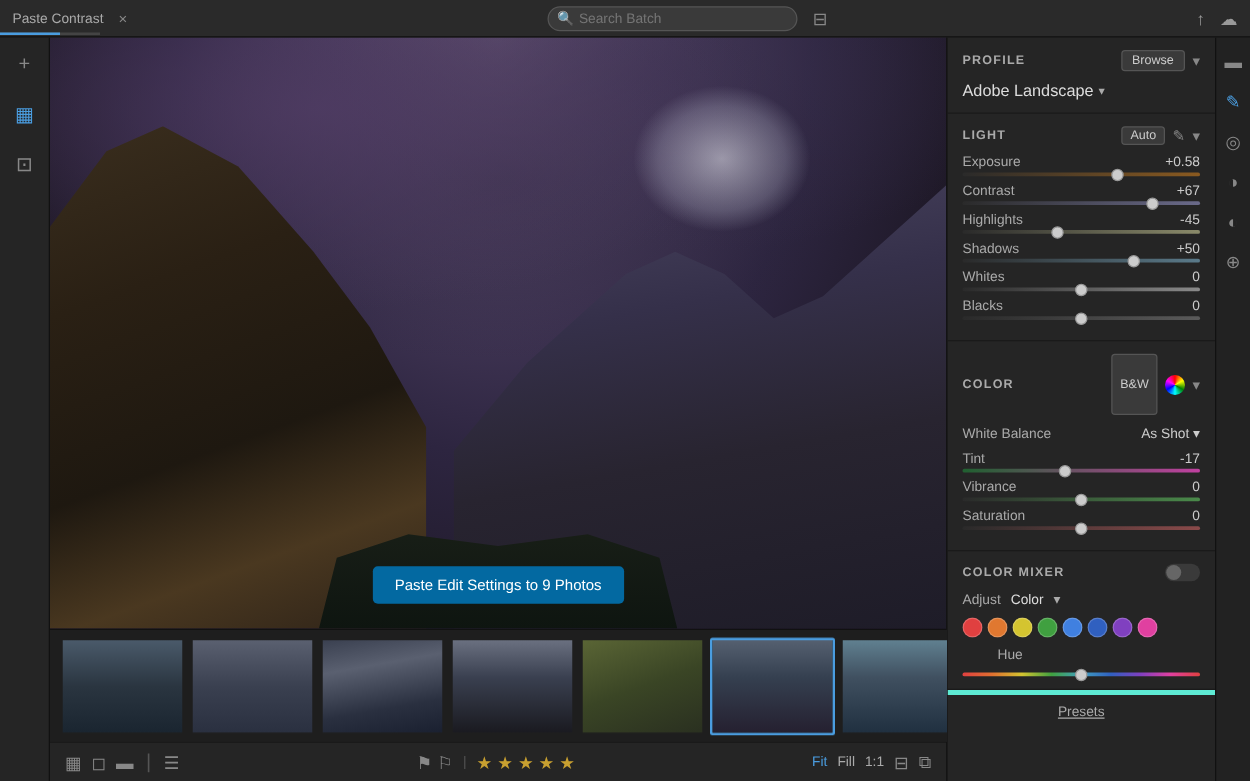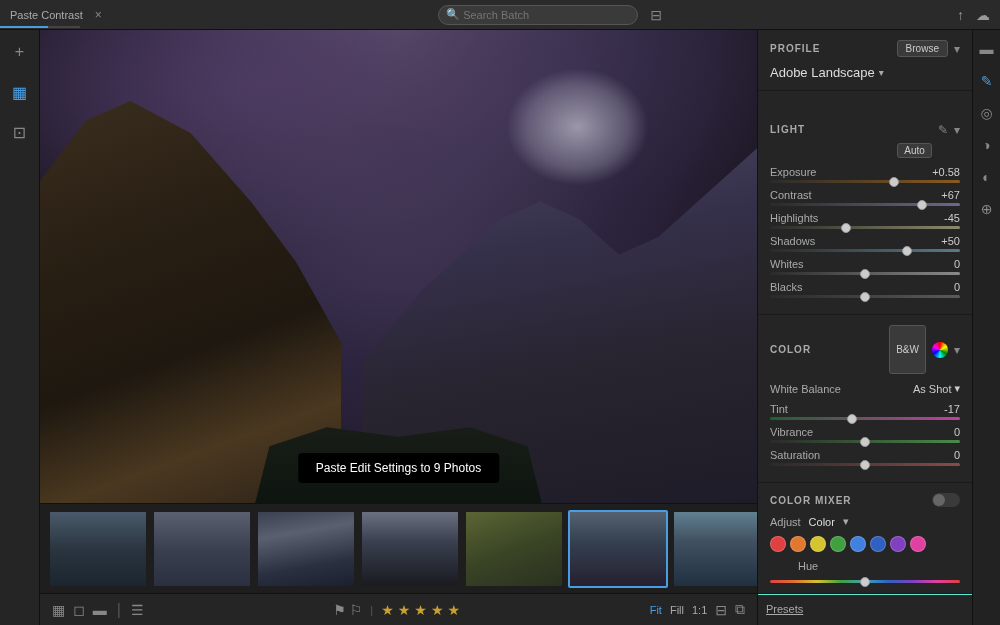--- a/index.html
+++ b/index.html
@@ -218,21 +218,21 @@
         radial-gradient(ellipse at 30% 20%, rgba(80,60,100,0.8) 0%, transparent 50%),
         radial-gradient(ellipse at 70% 10%, rgba(60,50,80,0.6) 0%, transparent 40%),
         radial-gradient(ellipse at 50% 40%, rgba(40,35,55,0.5) 0%, transparent 60%);
     }
 
     .tooltip {
       position: absolute;
       bottom: 20px;
       left: 50%;
       transform: translateX(-50%);
-      background: #000000;
+      background: #0369a1;
       color: white;
       padding: 8px 18px;
       border-radius: 4px;
       font-size: 12px;
       font-weight: 500;
       white-space: nowrap;
       z-index: 10;
     }
 
     
@@ -412,21 +412,20 @@
     .track-saturation { background: linear-gradient(to right, #2a2a2a, #8a4a4a); }
 
     .auto-btn {
       background: #3a3a3a;
       border: 1px solid #555;
       color: #ccc;
       font-size: 10px;
       padding: 1px 6px;
       border-radius: 3px;
       cursor: pointer;
-      margin-top: 42px;
     }
     .pencil-icon { color: #888; font-size: 12px; cursor: pointer; }
     .chevron-icon { color: #888; font-size: 12px; cursor: pointer; }
 
     
     .color-controls {
       display: flex;
       align-items: center;
       gap: 6px;
     }
@@ -528,24 +527,25 @@
       width: 22px;
       height: 22px;
       display: flex;
       align-items: center;
       justify-content: center;
     }
     .right-icon.active { color: #4a9de0; }
 
     
     .presets-tab {
+      text-align: center;
       padding: 8px;
       color: #aaa;
       font-size: 11px;
-      border-top: 1px solid #5eead4;
+      border-top: 4px solid #5eead4;
       text-decoration: underline;
     }
 
     .right-panel-wrapper {
       display: flex;
     }
   </style>
 </head>
 <body>
 

